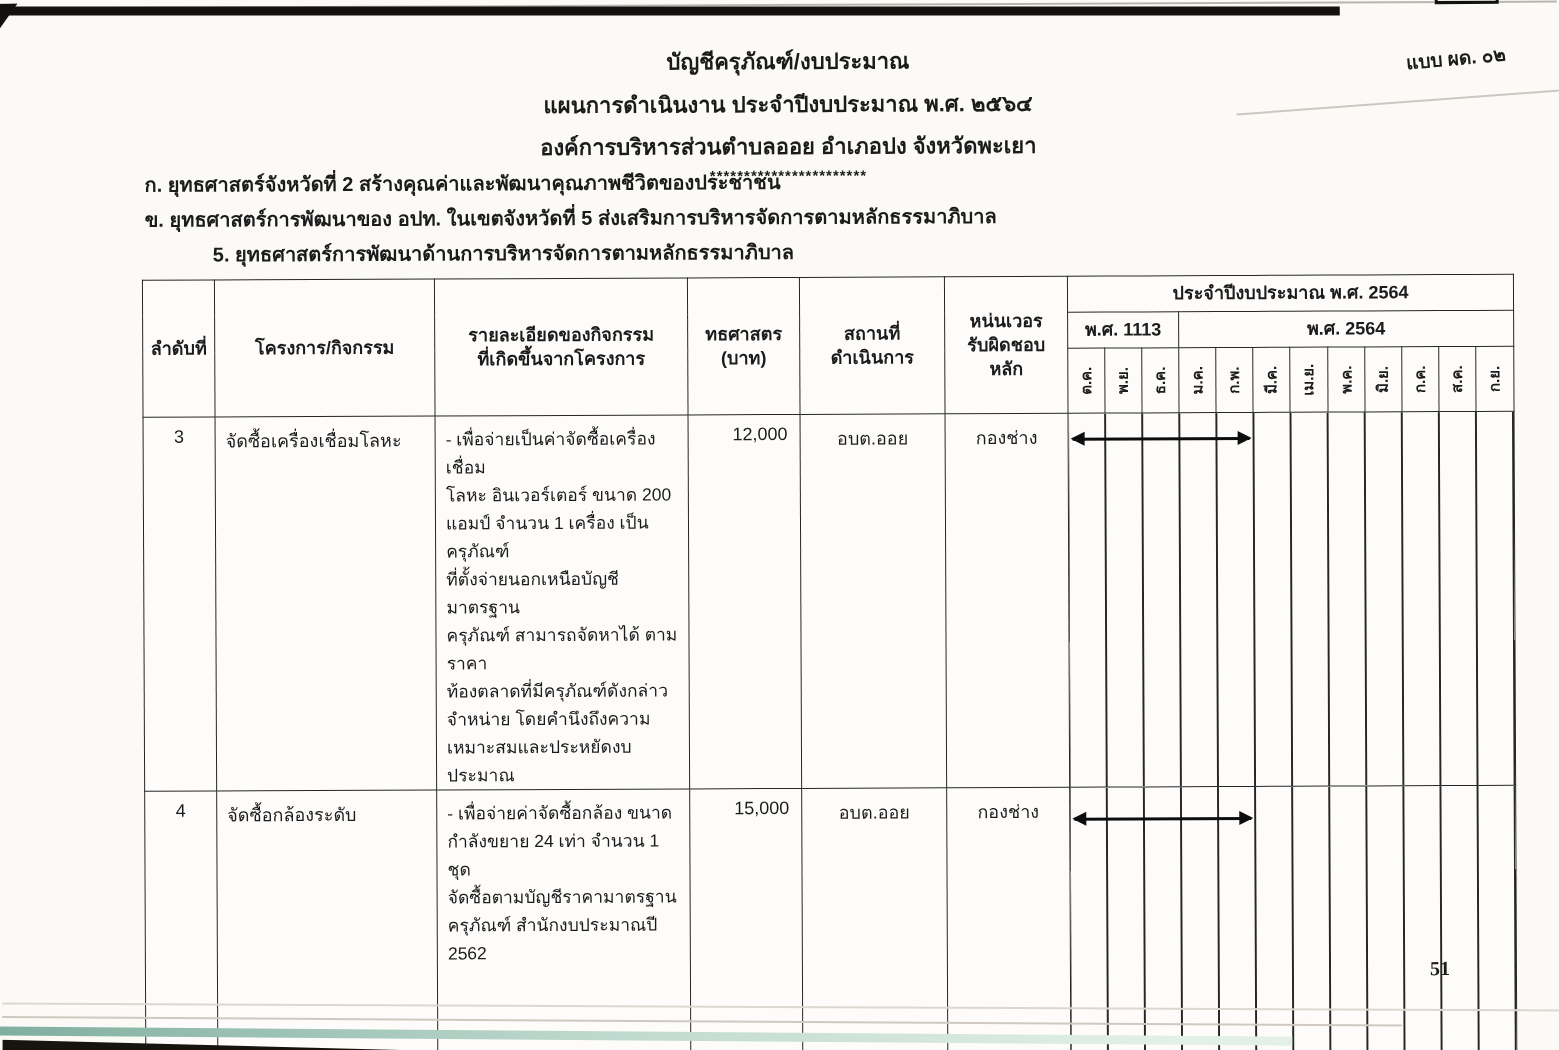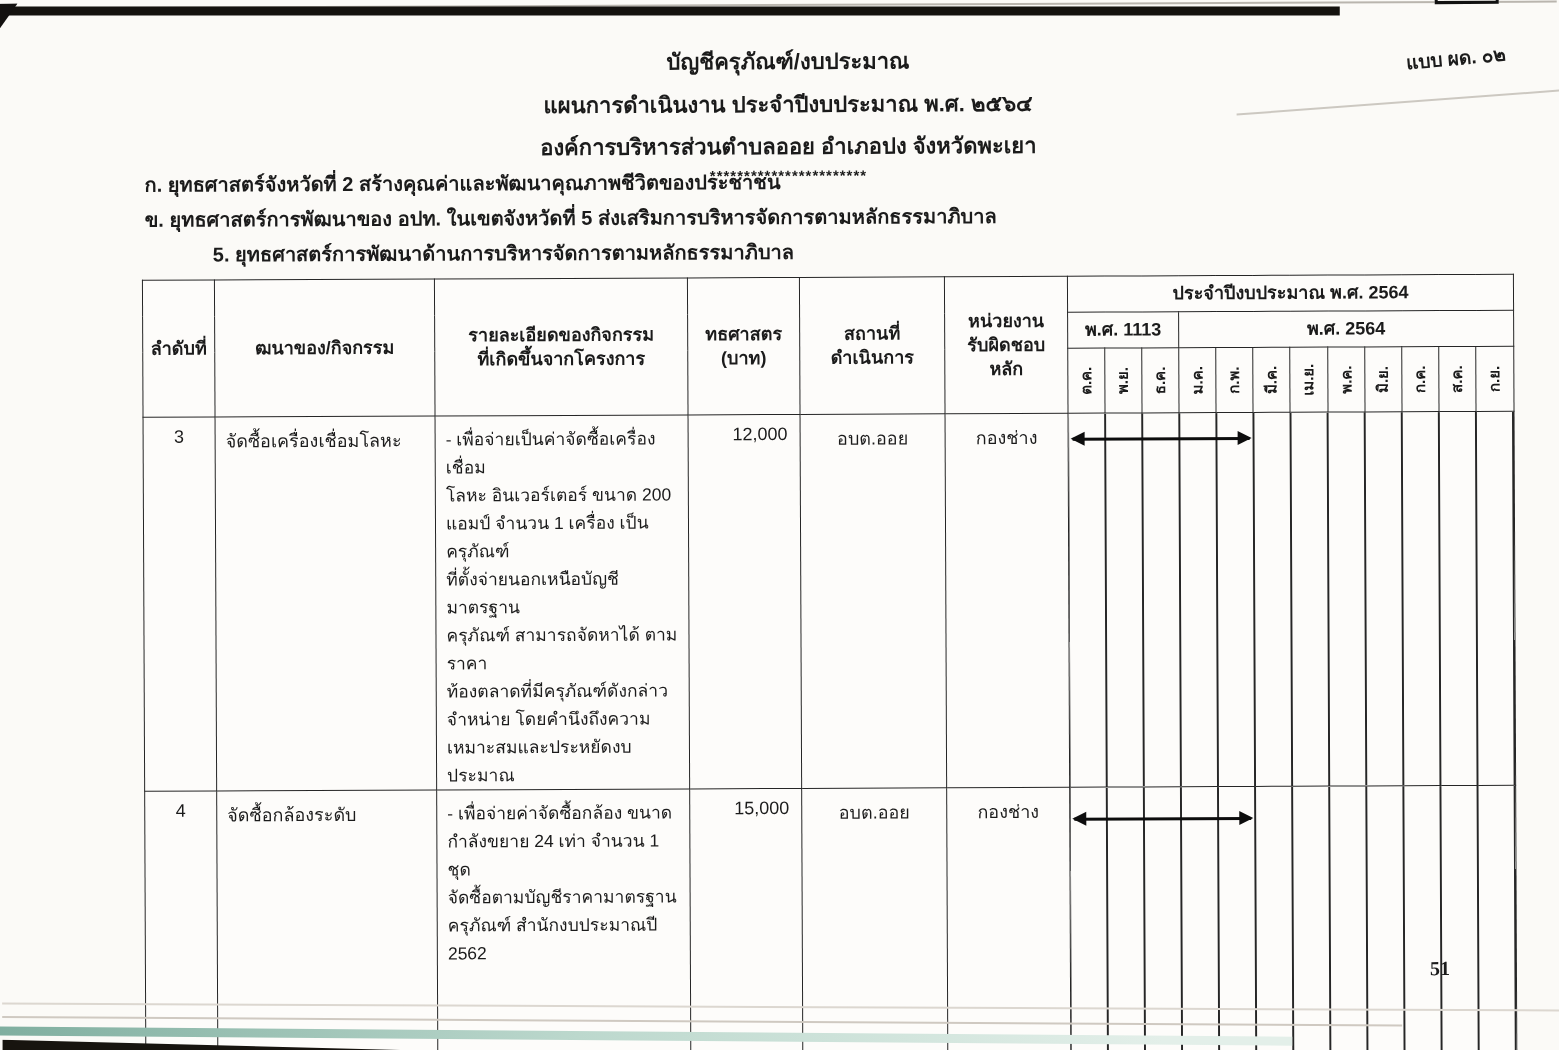--- a/index.html
+++ b/index.html
@@ -119,28 +119,28 @@
           <col style="width:38px">
           <col style="width:37px">
         <col style="width:37px">
           <col style="width:37px">
           <col style="width:37px">
           <col style="width:38px">
       </colgroup>
       <thead>
         <tr class="h-top">
           <th rowspan="3">ลำดับที่</th>
-          <th rowspan="3">ฒนาของ/กิจกรรม</th>
+          <th rowspan="3">โครงการ/กิจกรรม</th>
           <th rowspan="3" class="pre">รายละเอียดของกิจกรรม
 ที่เกิดขึ้นจากโครงการ</th>
           <th rowspan="3" class="pre">ทธศาสตร
 (บาท)</th>
           <th rowspan="3" class="pre">สถานที่
 ดำเนินการ</th>
-          <th rowspan="3" class="pre">หน่วยงาน
+          <th rowspan="3" class="pre">หน่นเวอร
 รับผิดชอบ
 หลัก</th>
           <th colspan="12">ประจำปีงบประมาณ พ.ศ. 2564</th>
         </tr>
         <tr class="h-year">
           <th colspan="3">พ.ศ. 1113</th>
           <th colspan="9">พ.ศ. 2564</th>
         </tr>
         <tr class="h-months">
           <th>

